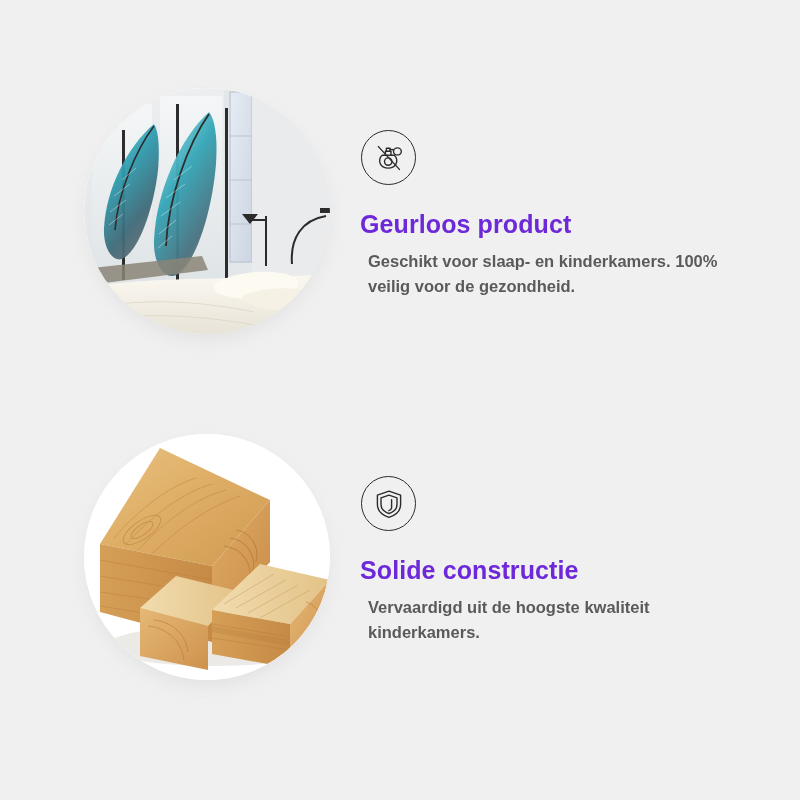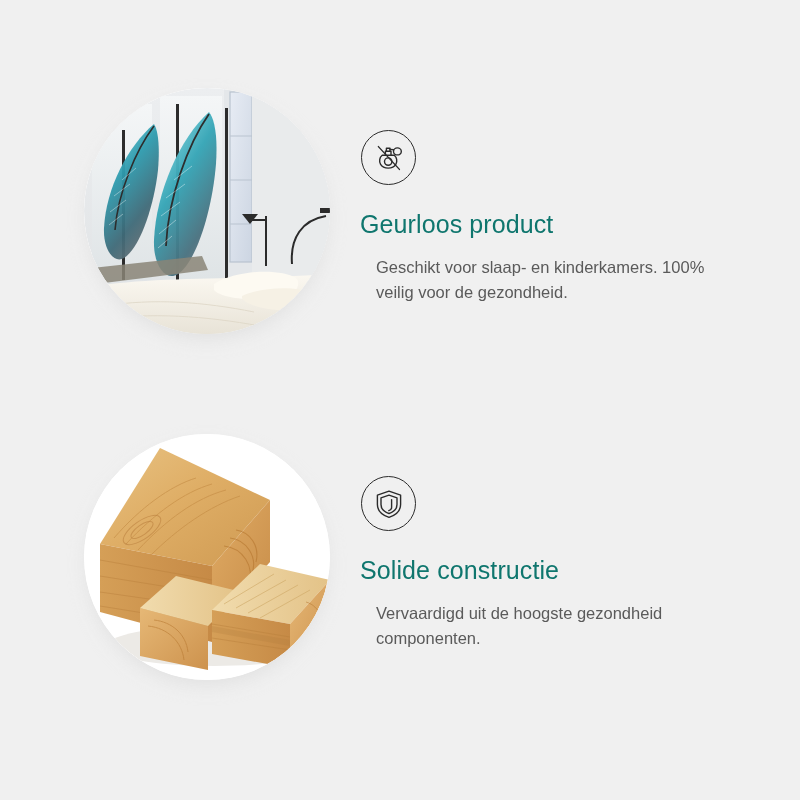--- a/index.html
+++ b/index.html
@@ -76,33 +76,33 @@
     display: flex;
     align-items: center;
     justify-content: center;
     margin: 0 0 24px 1px;
   }
   .icon-badge svg { display: block; }
 
   .feature-title {
     font-size: 25px;
     line-height: 30px;
-    color: #0f766e;
-    font-weight: 400;
+    color: #6d28d9;
+    font-weight: 700;
     letter-spacing: .1px;
     margin: 0 0 10px 0;
     white-space: nowrap;
   }
 
   .feature-desc {
     font-size: 16.5px;
     line-height: 25px;
     color: #5a5a5a;
-    font-weight: 400;
-    margin: 16px;
+    font-weight: 700;
+    margin: 8px;
     max-width: 385px;
   }
 </style>
 </head>
 <body>
 
 <div class="page">
 
   <section class="feature" id="feature-0">
 
@@ -337,17 +337,17 @@
           <path d="M17 4.2 L28.6 8.2 L28.6 17.6 C28.6 23.8 23.6 28.2 17 30.4
                    C10.4 28.2 5.4 23.8 5.4 17.6 L5.4 8.2 Z"></path>
 
           <path d="M17 8.2 L25 10.9 L25 17.4 C25 21.8 21.6 24.9 17 26.5
                    C12.4 24.9 9 21.8 9 17.4 L9 10.9 Z"></path>
 
           <path d="M19.6 12.6 L19.6 20.4 C19.6 22.2 18.4 23.2 16.8 23.6"></path>
         </svg>
       </div>
       <h2 class="feature-title">Solide constructie</h2>
-      <p class="feature-desc">Vervaardigd uit de hoogste gezondheid componenten.</p>
+      <p class="feature-desc">Vervaardigd uit de hoogste kwaliteit kinderkamers.</p>
     </div>
   </section>
 
 </div>
 
 </body></html>

